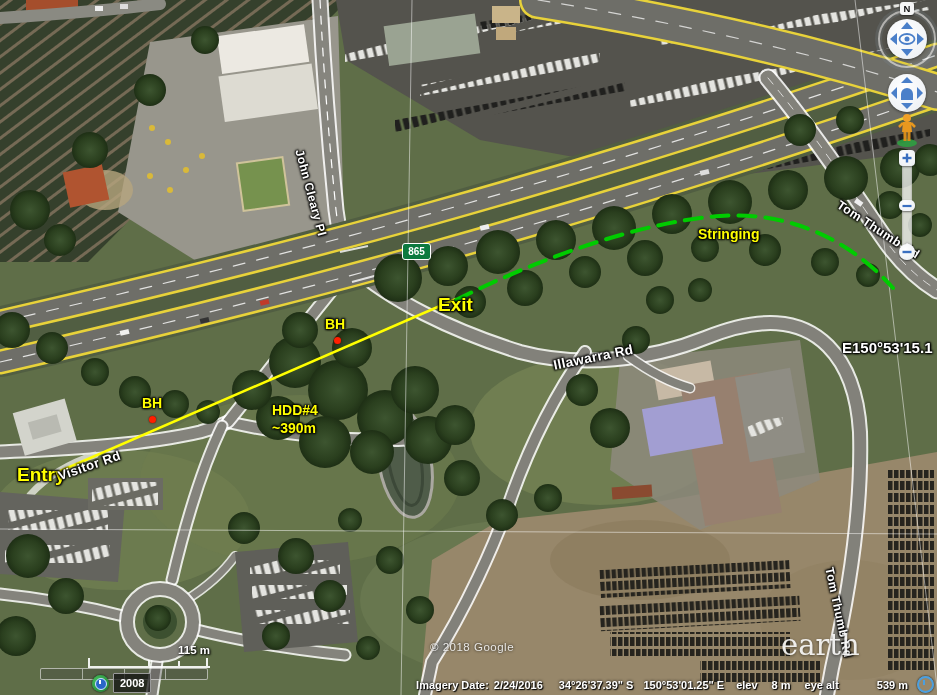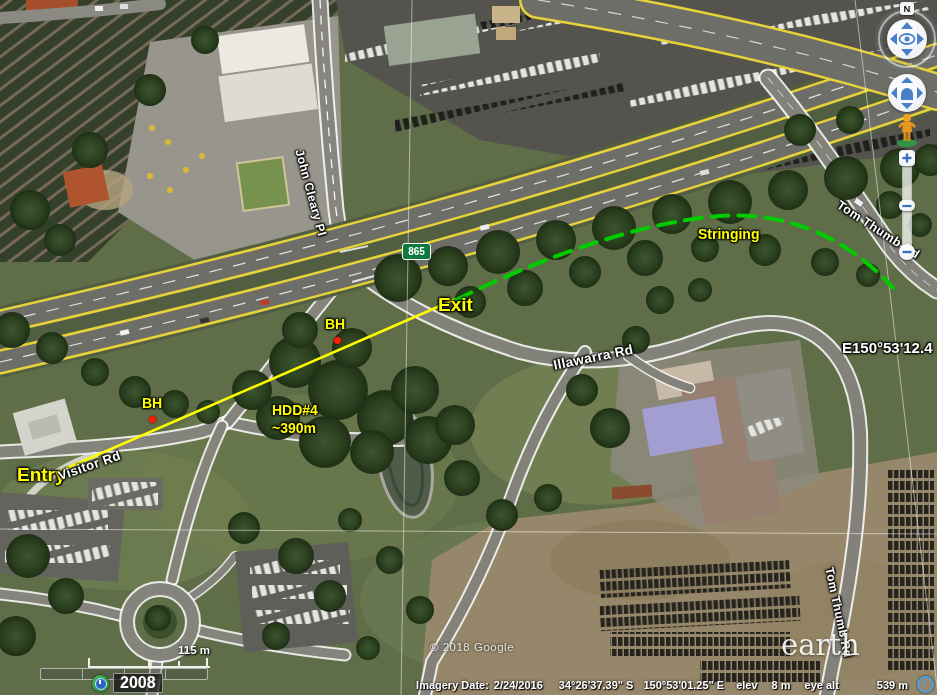--- a/index.html
+++ b/index.html
@@ -35,21 +35,21 @@
   .scale-bar i{position:absolute;bottom:0;width:2px;background:rgba(255,255,255,.9);}
   .tl-track{position:absolute;left:40px;top:668px;width:166px;height:10px;z-index:10;
     background:rgba(70,70,70,.35);border:1px solid rgba(255,255,255,.55);border-radius:2px;}
   .tl-track i{position:absolute;top:0;bottom:0;width:1px;background:rgba(255,255,255,.5);}
   .clock{position:absolute;left:92px;top:675px;width:17px;height:17px;border-radius:50%;
     z-index:11;background:radial-gradient(circle at 35% 35%,#47c25e,#1d7a30);box-shadow:0 0 2px #000;}
   .clock .face{position:absolute;left:3px;top:3px;width:10px;height:10px;border-radius:50%;
     background:#2a66c8;border:1px solid #cfe4ff;}
   .clock .h{position:absolute;left:7px;top:5px;width:1.5px;height:4px;background:#fff;}
   .year-box{position:absolute;left:113px;top:673px;z-index:11;background:rgba(15,15,15,.72);
-    border:1px solid #9a9a9a;border-radius:1px;color:#fff;font-weight:bold;font-size:16px;
+    border:1px solid #9a9a9a;border-radius:1px;color:#fff;font-weight:bold;font-size:11px;
     padding:0 6px;line-height:18px;}
   .statusbar{position:absolute;right:3px;bottom:2px;z-index:10;display:flex;
     align-items:center;}
   .stat{color:#fff;font-weight:bold;font-size:11px;text-shadow:1px 1px 1px #000,0 0 3px #000;
     white-space:nowrap;}
   .stream-icon{width:13px;height:13px;border:2.5px solid #4a9fe0;border-radius:50%;
     position:relative;box-shadow:0 0 2px #000;}
   .stream-icon b{position:absolute;left:4px;top:2px;width:2px;height:5px;background:#4a9fe0;}
   
   .nav{position:absolute;left:867px;top:0;width:70px;height:270px;z-index:12;}
@@ -335,21 +335,21 @@
   <div class="lbl anno" style="left:438px;top:294px;font-size:19px;">Exit</div>
   <div class="lbl anno" style="left:325px;top:316px;font-size:14px;">BH</div>
   <div class="bh-dot" style="left:334px;top:337px;"></div>
   <div class="lbl anno" style="left:142px;top:395px;font-size:14px;">BH</div>
   <div class="bh-dot" style="left:149px;top:416px;"></div>
   <div class="lbl anno" style="left:272px;top:401px;font-size:14px;line-height:18px;">
     <div>HDD#4</div>
     <div>~390m</div>
   </div>
   <div class="lbl anno" style="left:698px;top:226px;font-size:14px;">Stringing</div>
-  <div class="lbl gridlbl" style="left:842px;top:339px;">E150°53'12.4</div>
+  <div class="lbl gridlbl" style="left:842px;top:339px;">E150°53'15.1</div>
 
   <div class="lbl roadlbl" style="left:306px;top:148px;font-size:12px;transform:rotate(75deg);">John Cleary Pl</div>
   <div class="lbl roadlbl" style="left:56px;top:469px;font-size:13px;transform:rotate(-19deg);">Visitor Rd</div>
   <div class="lbl roadlbl" style="left:552px;top:358px;font-size:13.5px;transform:rotate(-11.5deg);">Illawarra Rd</div>
   <div class="lbl roadlbl" style="left:842px;top:198px;font-size:12.5px;transform:rotate(33deg);">Tom Thumb Rd</div>
   <div class="lbl roadlbl" style="left:836px;top:566px;font-size:12px;transform:rotate(78deg);">Tom Thumb Rd</div>
   <div class="shield" style="left: 402px; top: 243px;">
       <span>865</span>
     </div>
 

